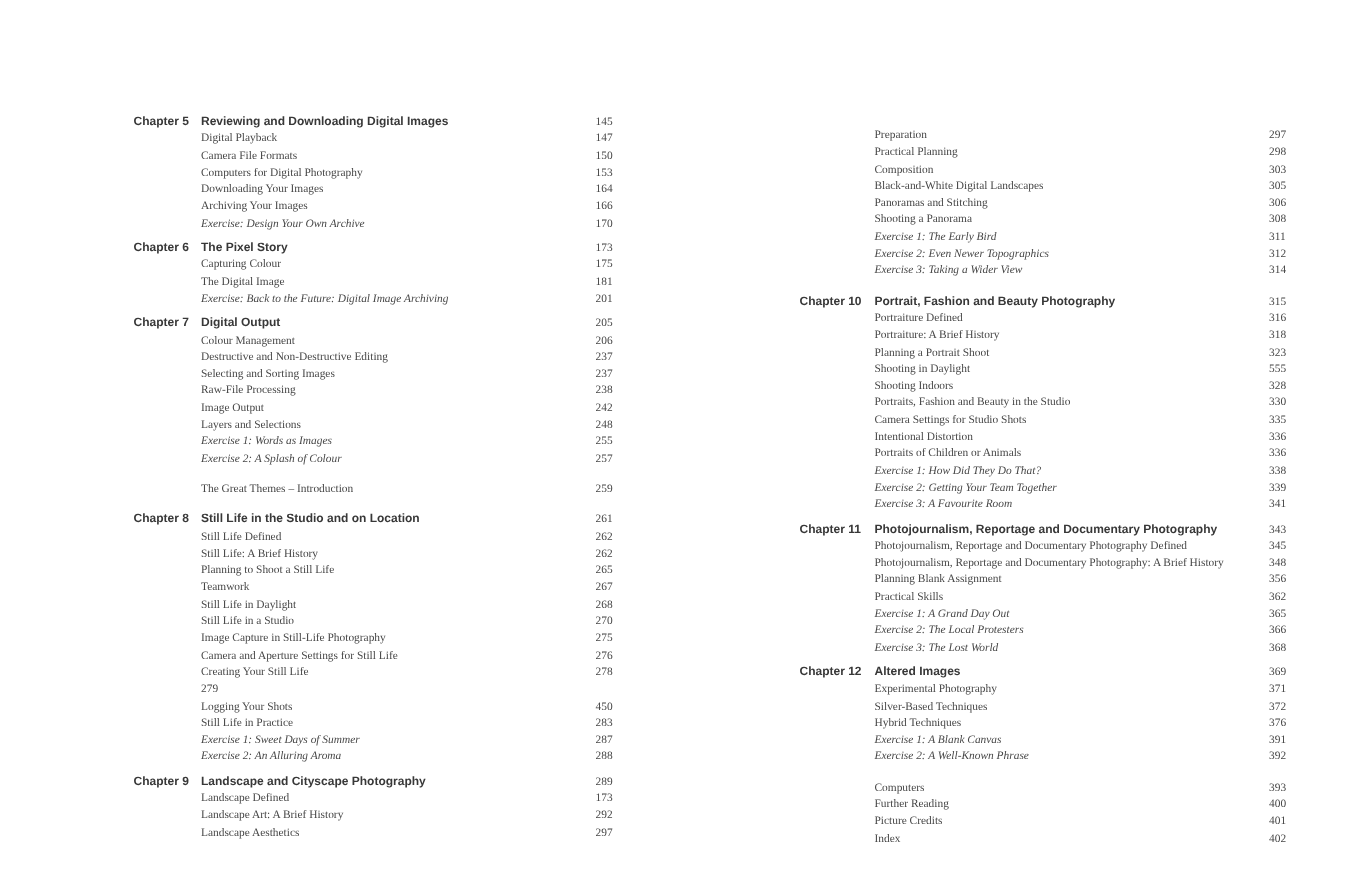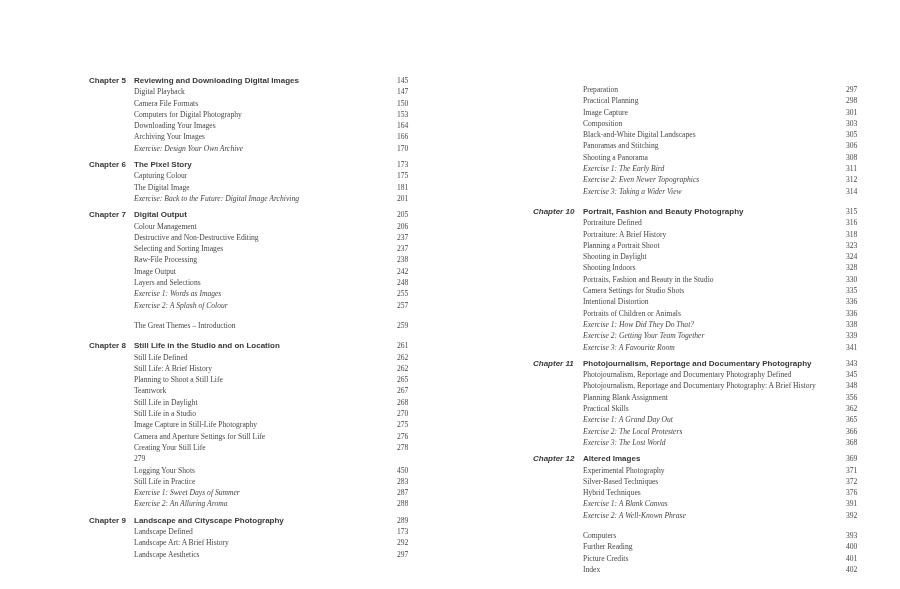--- a/index.html
+++ b/index.html
@@ -28,21 +28,21 @@
     white-space: nowrap;
   }
   .col-label {
     flex: 0 0 auto;
     width: 45px;
     font-family: "Liberation Sans", sans-serif;
     font-weight: bold;
     font-size: 8px;
     color: #383838;
   }
-  #page-right .col-label { width: 50px; font-style: italic; }
+  #page-right .col-label { width: 50px; }
 
   .col-title {
     flex: 1 1 auto;
     font-size: 7.6px;
     color: #474747;
     padding-right: 6px;
     overflow: visible;
   }
   .row.header .col-title {
     font-family: "Liberation Sans", sans-serif;
@@ -287,25 +287,20 @@
         <span class="col-title">Preparation</span>
         <span class="col-page">297</span>
       </div>
       <div class="row">
         <span class="col-label"></span>
         <span class="col-title">Practical Planning</span>
         <span class="col-page">298</span>
       </div>
       <div class="row">
         <span class="col-label"></span>
-        <span class="col-title">Image Capture</span>
-        <span class="col-page">301</span>
-      </div>
-      <div class="row">
-        <span class="col-label"></span>
         <span class="col-title">Composition</span>
         <span class="col-page">303</span>
       </div>
       <div class="row">
         <span class="col-label"></span>
         <span class="col-title">Black-and-White Digital Landscapes</span>
         <span class="col-page">305</span>
       </div>
       <div class="row">
         <span class="col-label"></span>
@@ -350,21 +345,21 @@
         <span class="col-page">318</span>
       </div>
       <div class="row">
         <span class="col-label"></span>
         <span class="col-title">Planning a Portrait Shoot</span>
         <span class="col-page">323</span>
       </div>
       <div class="row">
         <span class="col-label"></span>
         <span class="col-title">Shooting in Daylight</span>
-        <span class="col-page">324</span>
+        <span class="col-page">555</span>
       </div>
       <div class="row">
         <span class="col-label"></span>
         <span class="col-title">Shooting Indoors</span>
         <span class="col-page">328</span>
       </div>
       <div class="row">
         <span class="col-label"></span>
         <span class="col-title">Portraits, Fashion and Beauty in the Studio</span>
         <span class="col-page">330</span>

